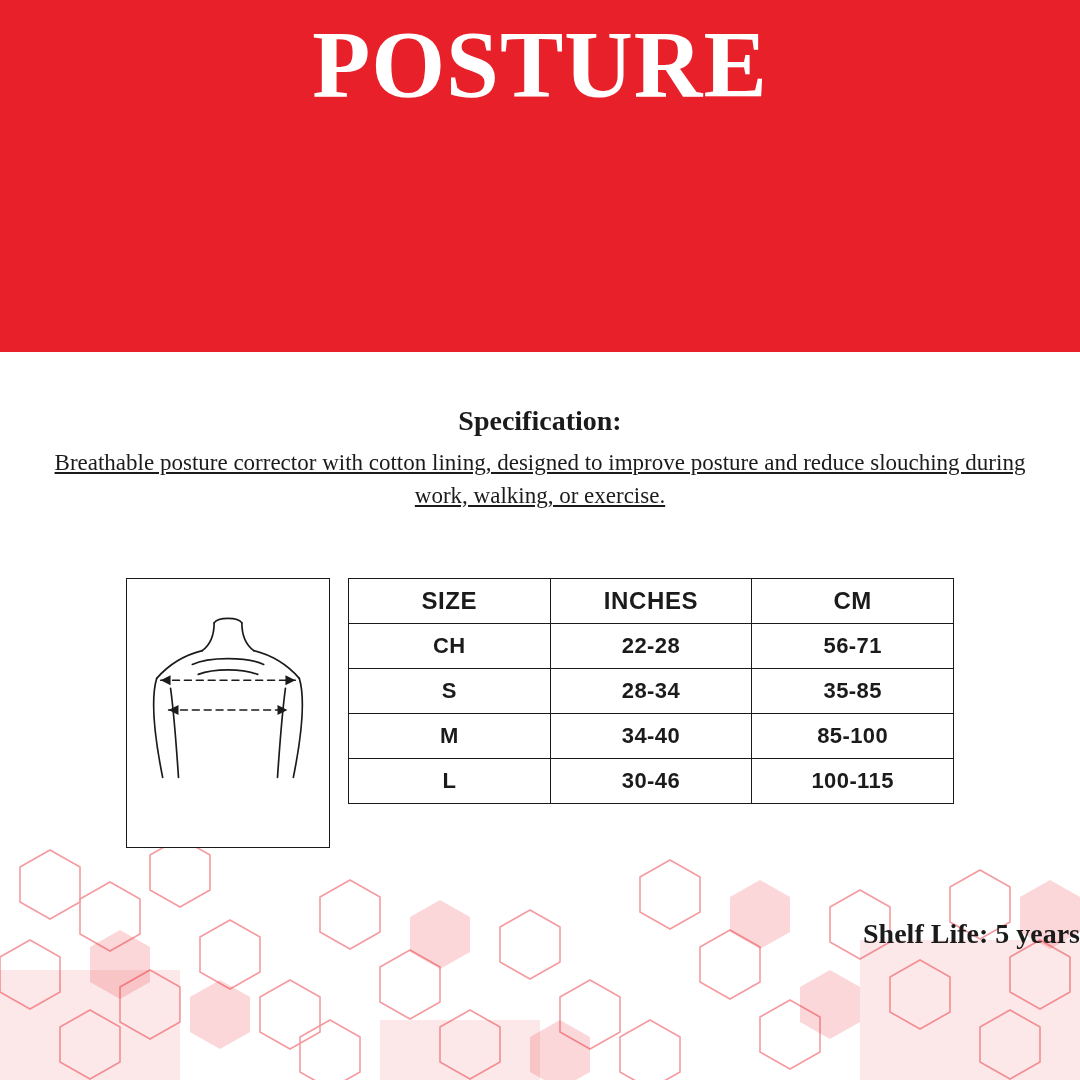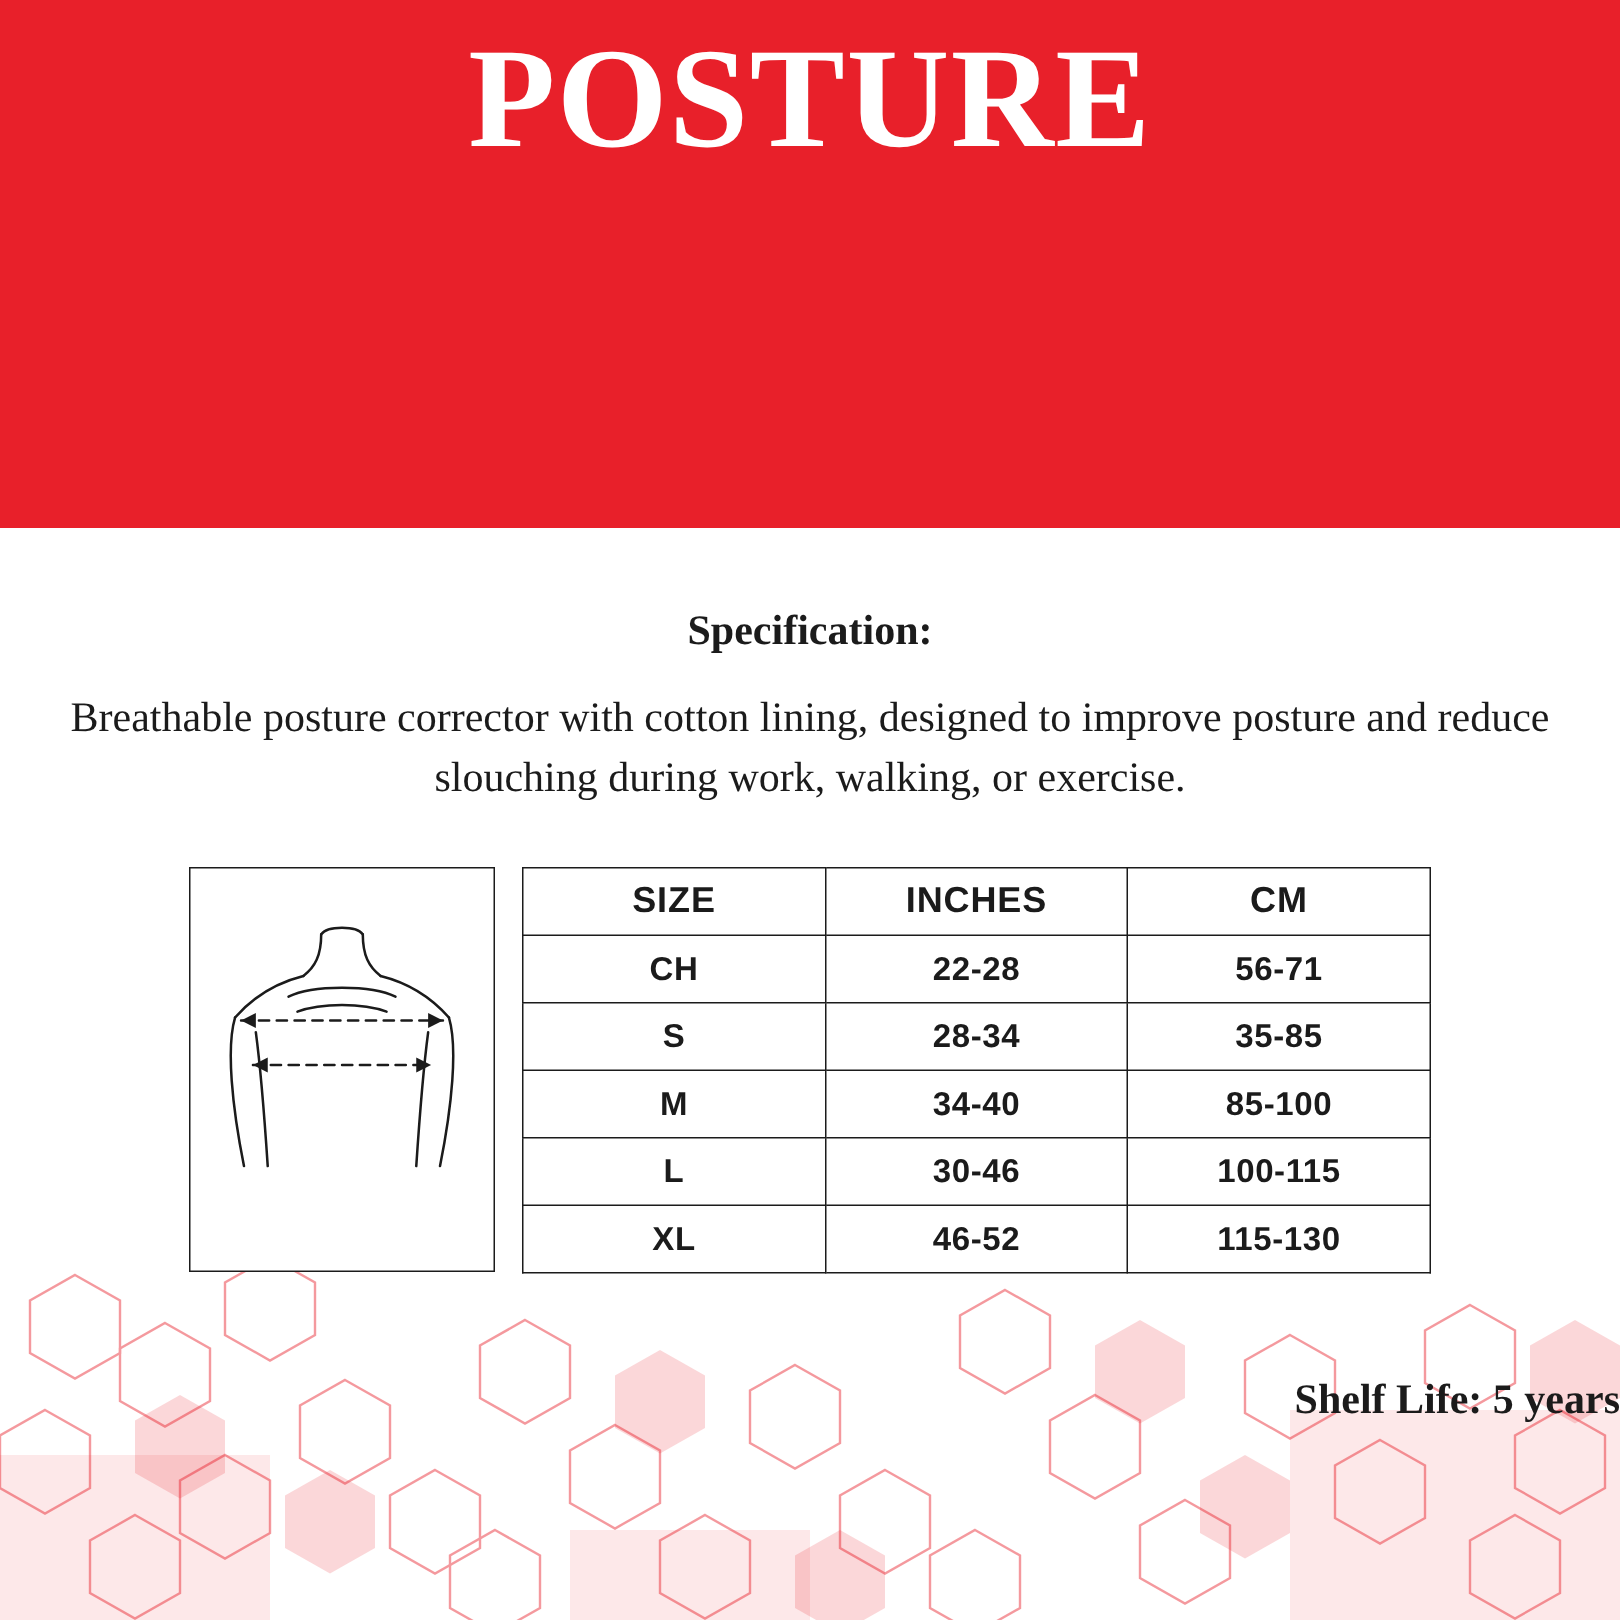--- a/index.html
+++ b/index.html
@@ -52,29 +52,30 @@
     top: 405px;
     left: 0;
     width: 1080px;
     text-align: center;
   }
   .spec-heading {
     font-family: "Liberation Serif", serif;
     font-weight: bold;
     font-size: 28px;
     color: #1b1b1b;
-    margin-bottom: 22px;
+    margin-bottom: 10px;
   }
   .spec-text {
     font-family: "Liberation Serif", serif;
-    font-size: 28px;
+    font-size: 23px;
     color: #1b1b1b;
     line-height: 1.42;
     width: 1010px;
     margin: 0 auto;
+    text-decoration: underline;
   }
 
   
   .content-row {
     position: absolute;
     top: 578px;
     left: 126px;
     width: 828px;
     display: flex;
     align-items: flex-start;
@@ -215,25 +216,20 @@
       </tr>
       <tr>
         <td>M</td>
         <td>34-40</td>
         <td>85-100</td>
       </tr>
       <tr>
         <td>L</td>
         <td>30-46</td>
         <td>100-115</td>
-      </tr>
-      <tr>
-        <td>XL</td>
-        <td>46-52</td>
-        <td>115-130</td>
       </tr>
     </tbody>
   </table>
 </div>
 
 <div class="shelf-life">Shelf Life: 5 years</div>
 
 <svg class="hex-deco" viewBox="0 0 1080 260" xmlns="http://www.w3.org/2000/svg">
   <defs>
     <g id="hex">

